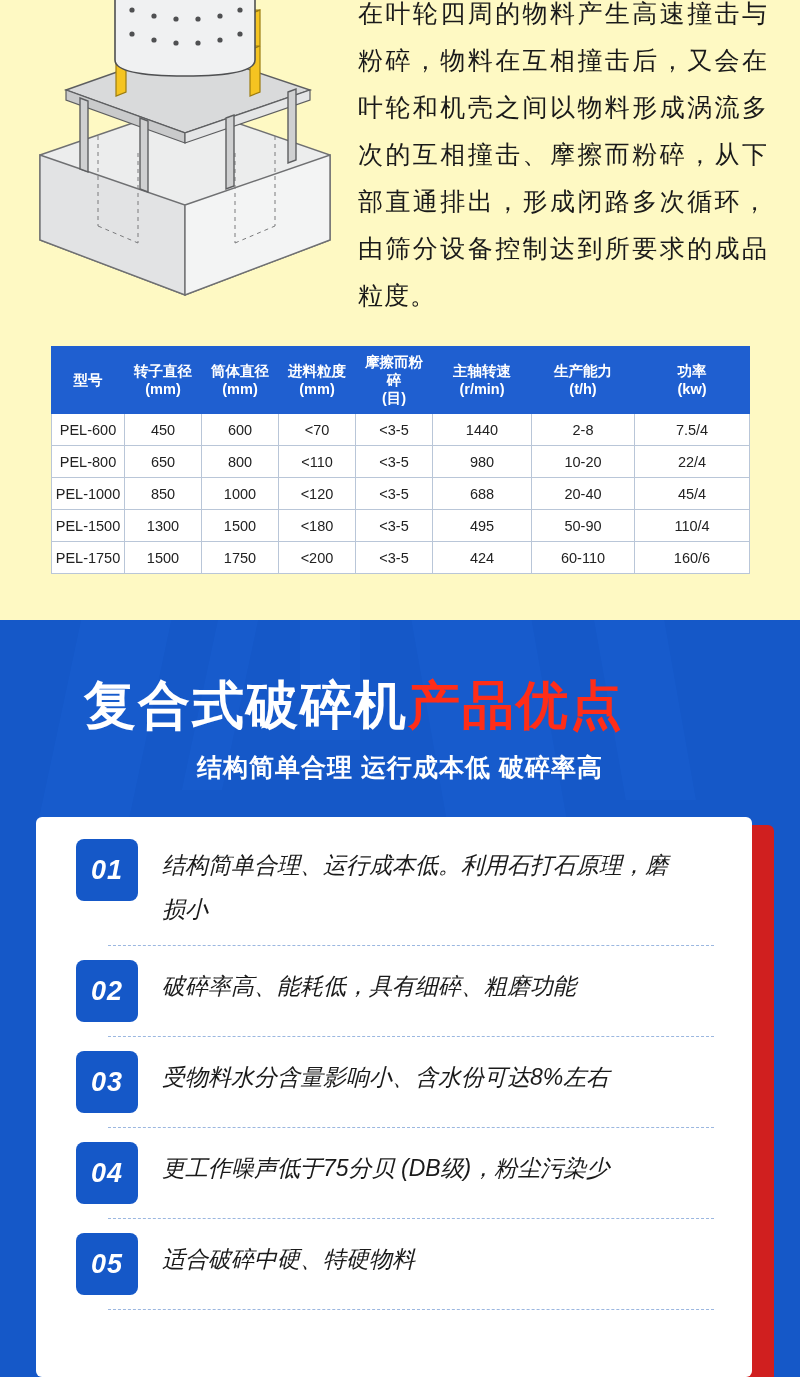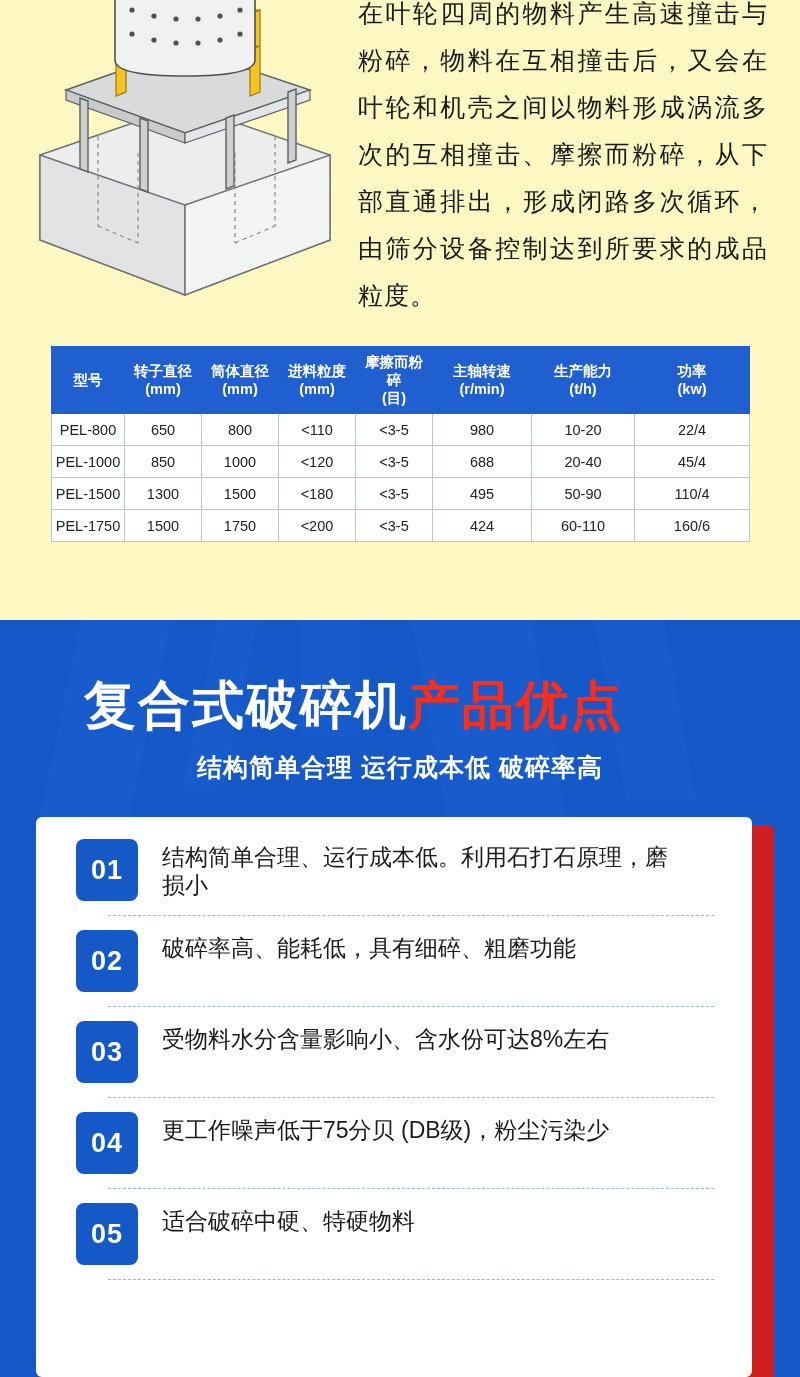--- a/index.html
+++ b/index.html
@@ -153,39 +153,40 @@
     top: 8px;
     width: 716px;
   }
   .adv-item {
     position: relative;
     display: flex;
     align-items: flex-start;
     padding: 14px 28px 14px 40px;
     min-height: 76px;
     box-sizing: border-box;
+    font-style: italic;
   }
   .adv-item .num {
     flex: 0 0 auto;
     width: 62px;
     height: 62px;
     border-radius: 8px;
     background: #1558c8;
     color: #ffffff;
     font-size: 27px;
     font-weight: bold;
     display: flex;
     align-items: center;
     justify-content: center;
     letter-spacing: 1px;
   }
   .adv-item .txt {
     margin-left: 24px;
     font-size: 23px;
-    line-height: 28px;
+    line-height: 44px;
     color: #1a1a1a;
     padding-top: 4px;
     max-width: 520px;
   }
   .divider {
     height: 0;
     border-top: 1px dashed #9bb7e0;
     margin: 0 38px 0 72px;
   }
 
@@ -305,20 +306,30 @@
             <span>(t/h)</span>
           </th>
           <th>
             <span>功率</span><br>
             <span>(kw)</span>
           </th>
         </tr>
       </thead>
       <tbody>
         <tr>
+          <td class="model">PEL-600</td>
+          <td>450</td>
+          <td>600</td>
+          <td>&lt;70</td>
+          <td>&lt;3-5</td>
+          <td>1440</td>
+          <td>2-8</td>
+          <td>7.5/4</td>
+        </tr>
+        <tr>
           <td class="model">PEL-800</td>
           <td>650</td>
           <td>800</td>
           <td>&lt;110</td>
           <td>&lt;3-5</td>
           <td>980</td>
           <td>10-20</td>
           <td>22/4</td>
         </tr>
         <tr>

